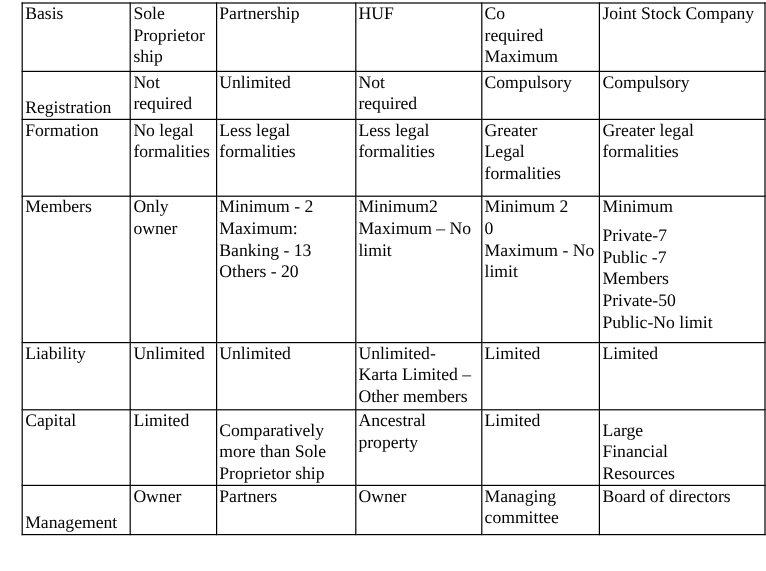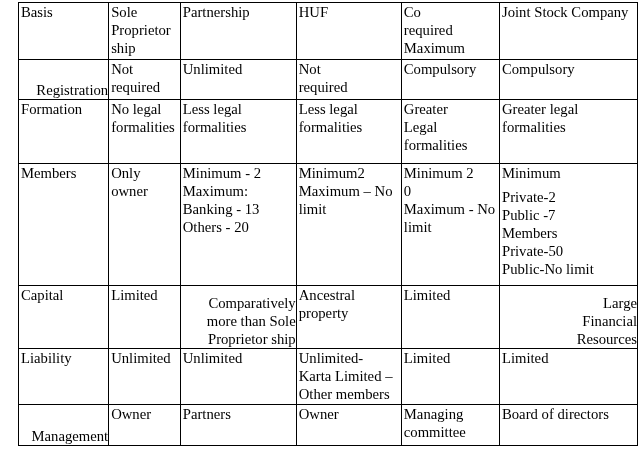--- a/index.html
+++ b/index.html
@@ -14,21 +14,21 @@
     color: #000;
     margin-left: 16px;
   }
   td {
     border: 1px solid #000;
     padding: 0 0 0 2px;
     vertical-align: top;
     overflow: hidden;
     white-space: normal;
   }
-  td.bottom { vertical-align: bottom; text-align: right; }
+  td.bottom { vertical-align: bottom; }
   .line { display: block; }
 </style>
 </head>
 <body>
 
 <table>
   <colgroup>
     <col style="width:91px">
       <col style="width:72px">
       <col style="width:118px">
@@ -126,28 +126,49 @@
           <span class="line">limit</span>
         </td>
       <td>
           <span class="line">Minimum 2</span>
           <span class="line">0</span>
           <span class="line">Maximum - No</span>
           <span class="line">limit</span>
         </td>
       <td>
           <span class="line" style="margin-bottom:6px">Minimum</span>
-          <span class="line">Private-2</span>
+          <span class="line">Private-7</span>
           <span class="line">Public -7</span>
           <span class="line">Members</span>
           <span class="line">Private-50</span>
           <span class="line">Public-No limit</span>
         </td>
     </tr>
 
+    <tr style="height:56px">
+      <td><span>Liability</span></td>
+      <td>
+          <span class="line">Unlimited</span>
+        </td>
+      <td>
+          <span class="line">Unlimited</span>
+        </td>
+      <td>
+          <span class="line">Unlimited-</span>
+          <span class="line">Karta Limited –</span>
+          <span class="line">Other members</span>
+        </td>
+      <td>
+          <span class="line">Limited</span>
+        </td>
+      <td>
+          <span class="line">Limited</span>
+        </td>
+    </tr>
+
     <tr style="height:63px">
       <td><span>Capital</span></td>
       <td>
           <span class="line">Limited</span>
         </td>
       <td class="bottom">
           <span class="line">Comparatively</span>
           <span class="line">more than Sole</span>
           <span class="line">Proprietor ship</span>
         </td>
@@ -158,41 +179,20 @@
       <td>
           <span class="line">Limited</span>
         </td>
       <td class="bottom">
           <span class="line">Large</span>
           <span class="line">Financial</span>
           <span class="line">Resources</span>
         </td>
     </tr>
 
-    <tr style="height:56px">
-      <td><span>Liability</span></td>
-      <td>
-          <span class="line">Unlimited</span>
-        </td>
-      <td>
-          <span class="line">Unlimited</span>
-        </td>
-      <td>
-          <span class="line">Unlimited-</span>
-          <span class="line">Karta Limited –</span>
-          <span class="line">Other members</span>
-        </td>
-      <td>
-          <span class="line">Limited</span>
-        </td>
-      <td>
-          <span class="line">Limited</span>
-        </td>
-    </tr>
-
     <tr style="height:41px">
       <td class="bottom"><span>Management</span></td>
       <td>
           <span class="line">Owner</span>
         </td>
       <td>
           <span class="line">Partners</span>
         </td>
       <td>
           <span class="line">Owner</span>

